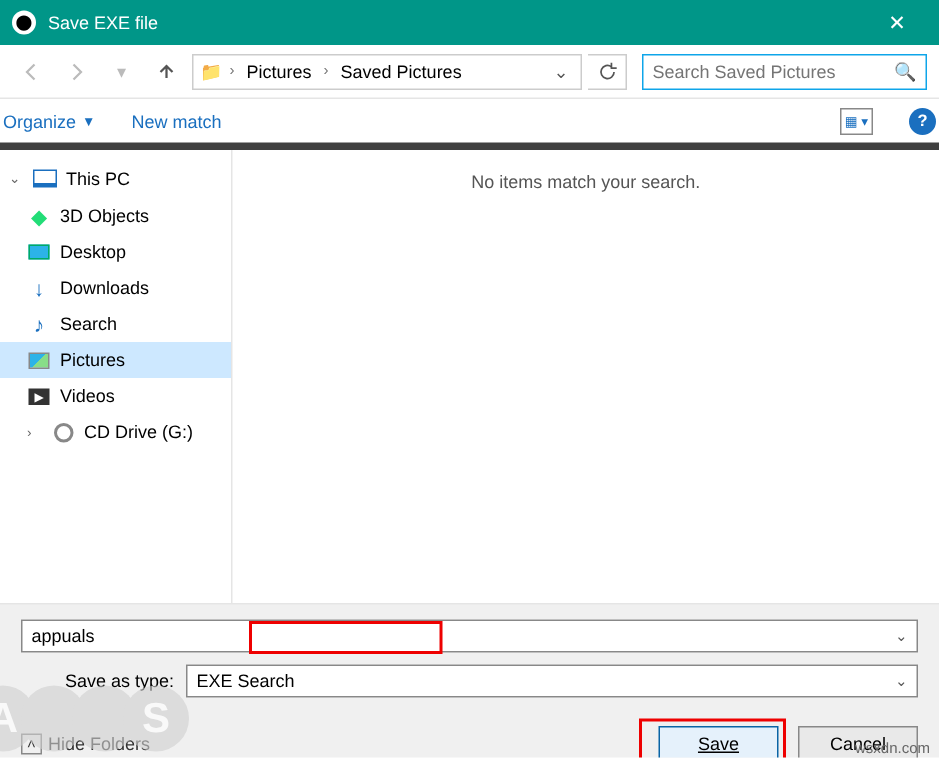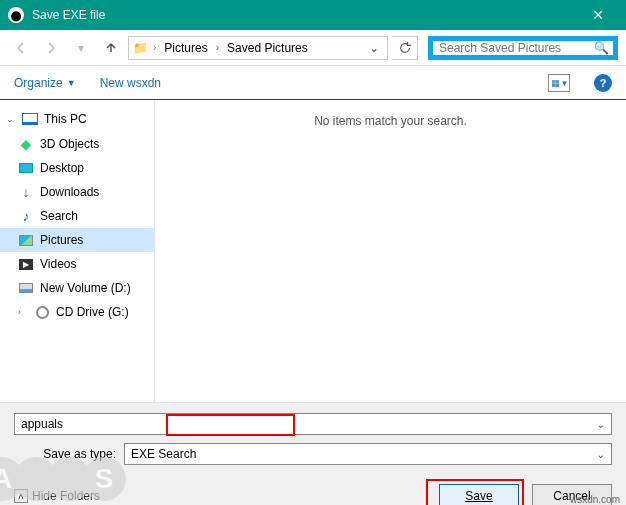--- a/index.html
+++ b/index.html
@@ -14,26 +14,26 @@
 
 .navrow { height: 36px; display: flex; align-items: center; padding: 4px 8px; gap: 4px; border-bottom: 1px solid #e5e5e5; }
 .navbtn { width: 26px; height: 24px; display: flex; align-items: center; justify-content: center; color: #555; }
 .navbtn.dis { color: #bbb; }
 .navbtn svg { width: 16px; height: 16px; }
 .address { flex: 1; height: 24px; border: 1px solid #ccc; display: flex; align-items: center; padding: 0 4px; gap: 2px; background: #fff; }
 .address .crumb { padding: 0 4px; }
 .address .chev { color: #777; font-size: 10px; padding: 0 2px; }
 .dd { width: 18px; text-align: center; color: #555; }
 .refresh { width: 26px; height: 24px; display: flex; align-items: center; justify-content: center; border: 1px solid #ccc; border-left: none; }
-.search { width: 190px; height: 24px; border: 5px solid #0ea5e9; margin-left: 6px; display: flex; align-items: center; padding: 0 6px; color: #777; }
+.search { width: 190px; height: 24px; border: 1px solid #0ea5e9; margin-left: 6px; display: flex; align-items: center; padding: 0 6px; color: #777; }
 .search input { flex: 1; border: none; outline: none; font-size: 12px; }
 .search .mag { color: #777; }
 
 
-.toolbar { height: 34px; display: flex; align-items: center; padding: 0 14px; gap: 24px; color: #1a6fbf; border-bottom: 1px solid #404040; }
+.toolbar { height: 34px; display: flex; align-items: center; padding: 0 2px; gap: 24px; color: #1a6fbf; border-bottom: 5px solid #404040; }
 .toolbar .org { display: flex; align-items: center; gap: 4px; }
 .toolbar .spacer { flex: 1; }
 .toolbar .view { width: 22px; height: 18px; border: 1px solid #888; display: flex; align-items: center; justify-content: center; font-size: 9px; }
 .toolbar .help { width: 18px; height: 18px; border-radius: 50%; background: #1a6fbf; color: #fff; display: flex; align-items: center; justify-content: center; font-size: 11px; font-weight: bold; }
 
 
 .mid { position: relative; height: 302px; display: flex; }
 .tree { width: 155px; border-right: 1px solid #e5e5e5; overflow: hidden; padding-top: 6px; }
 .tree .node { display: flex; align-items: center; height: 24px; padding-left: 18px; gap: 6px; white-space: nowrap; }
 .tree .root { padding-left: 6px; height: 26px; }
@@ -122,21 +122,21 @@
     <input placeholder="Search Saved Pictures" style="">
     <span class="mag">🔍</span>
   </div>
 </div>
 
 <div class="toolbar">
   <span class="org">
     <span>Organize</span>
     <span style="font-size:9px">▼</span>
   </span>
-  <span>New wsxdn</span>
+  <span>New match</span>
   <span class="spacer"></span>
   <span class="view">▦ ▾</span>
   <span class="help">?</span>
 </div>
 
 <div class="mid">
   <div class="tree">
     <div class="node root">
       <span class="expand">⌄</span>
       <span class="ico">
@@ -166,26 +166,20 @@
         <span class="ico">
           <span class="ico-pic"></span>
         </span>
         <span>Pictures</span>
       </div>
     <div class="node">
         <span class="ico">
           <span class="ico-vid">▶</span>
         </span>
         <span>Videos</span>
-      </div>
-    <div class="node">
-        <span class="ico">
-          <span class="ico-disk"></span>
-        </span>
-        <span>New Volume (D:)</span>
       </div>
     <div class="node">
         <span class="expand">›</span>
         <span class="ico">
           <span class="ico-cd"></span>
         </span>
         <span>CD Drive (G:)</span>
       </div>
   </div>
   <div class="mainpane">

